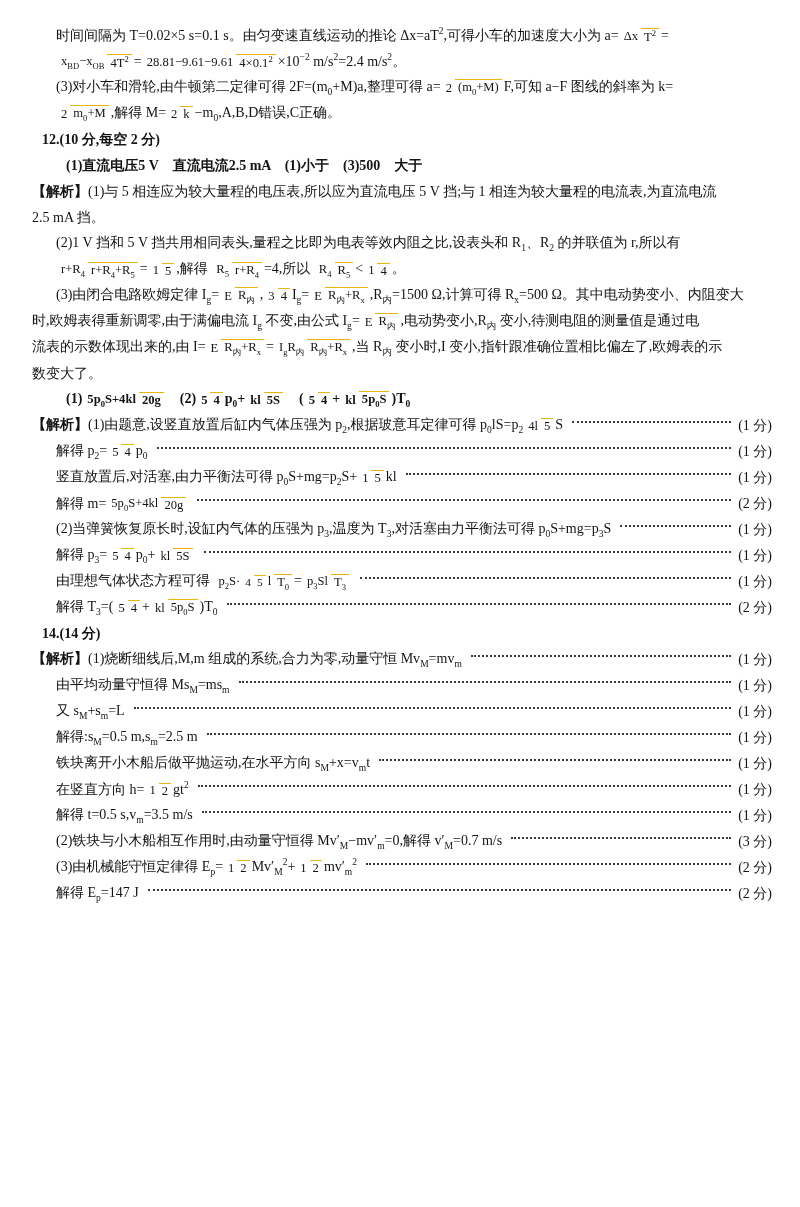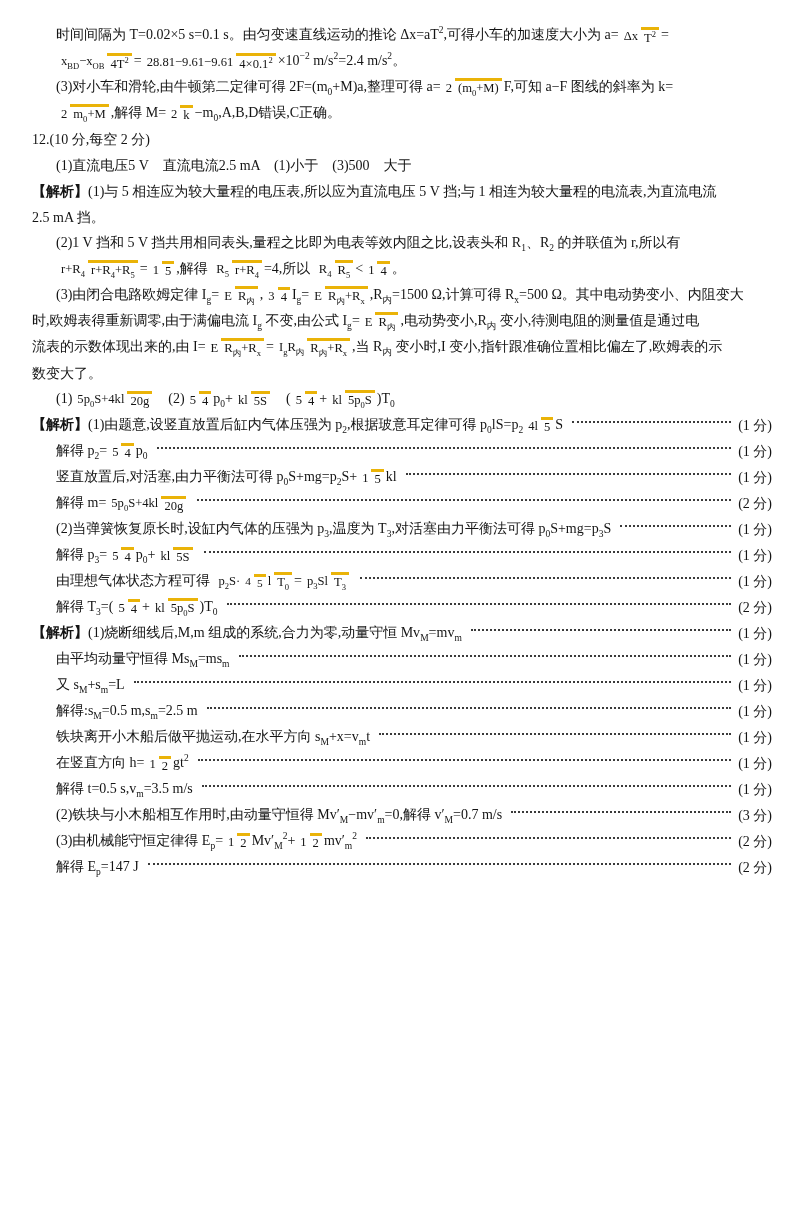--- a/index.html
+++ b/index.html
@@ -9,37 +9,37 @@
     background: #ffffff; color: #141414;
     font-family: "Liberation Serif", "DejaVu Serif", serif;
     font-size: 14px;
   }
   .sheet { padding: 22px 28px 10px 32px; }
   .line {
     display: flex; align-items: center;
     margin: 1px 0; min-height: 25px;
   }
   .ind1 { padding-left: 24px; }
-  .bold .ltext { font-weight: normal; }
+  .bold .ltext { font-weight: bold; margin-left: 10px; }
   .ltext { flex: 0 1 auto; }
   .ltext b { font-weight: bold; }
   .leader {
     flex: 1 1 auto; min-width: 14px;
     margin: 0 7px 0 9px;
     border-bottom: 2px dotted #3a3a3a;
     height: 1px; transform: translateY(-4px);
   }
   .score { white-space: nowrap; flex: 0 0 auto; }
   .frac {
     display: inline-flex; flex-direction: row; align-items: center;
     vertical-align: middle; margin: 0 2px;
     font-size: 0.9em; line-height: 1.12; text-align: center;
   }
   .frac .num { padding: 0 3px; }
-  .frac .den { padding: 0 3px; border-top: 3px solid #eab308; }
+  .frac .den { padding: 0 3px; border-top: 1px solid #eab308; }
   sup, sub { font-size: 0.68em; line-height: 1; }
   footer { text-align: center; margin-top: 16px; padding-bottom: 8px; }
   footer span { font-weight: bold; }
 </style>
 </head>
 <body>
 
 <main class="sheet">
   <section>
       <div class="line ind1">
@@ -219,20 +219,23 @@
         <span class="ltext">解得 T<sub>3</sub>=(<span class="frac">
             <span class="num">5</span>
             <span class="den">4</span>
           </span>+<span class="frac">
             <span class="num">kl</span>
             <span class="den">5p<sub>0</sub>S</span>
           </span>)T<sub>0</sub></span>
         <span class="leader"></span>
         <span class="score">(2 分)</span>
       </div>
+      <div class="line ind0 bold">
+        <span class="ltext">14.(14 分)</span>
+      </div>
       <div class="line ind0">
         <span class="ltext"><b>【解析】</b>(1)烧断细线后,M,m 组成的系统,合力为零,动量守恒 Mv<sub>M</sub>=mv<sub>m</sub></span>
         <span class="leader"></span>
         <span class="score">(1 分)</span>
       </div>
       <div class="line ind1">
         <span class="ltext">由平均动量守恒得 Ms<sub>M</sub>=ms<sub>m</sub></span>
         <span class="leader"></span>
         <span class="score">(1 分)</span>
       </div>

